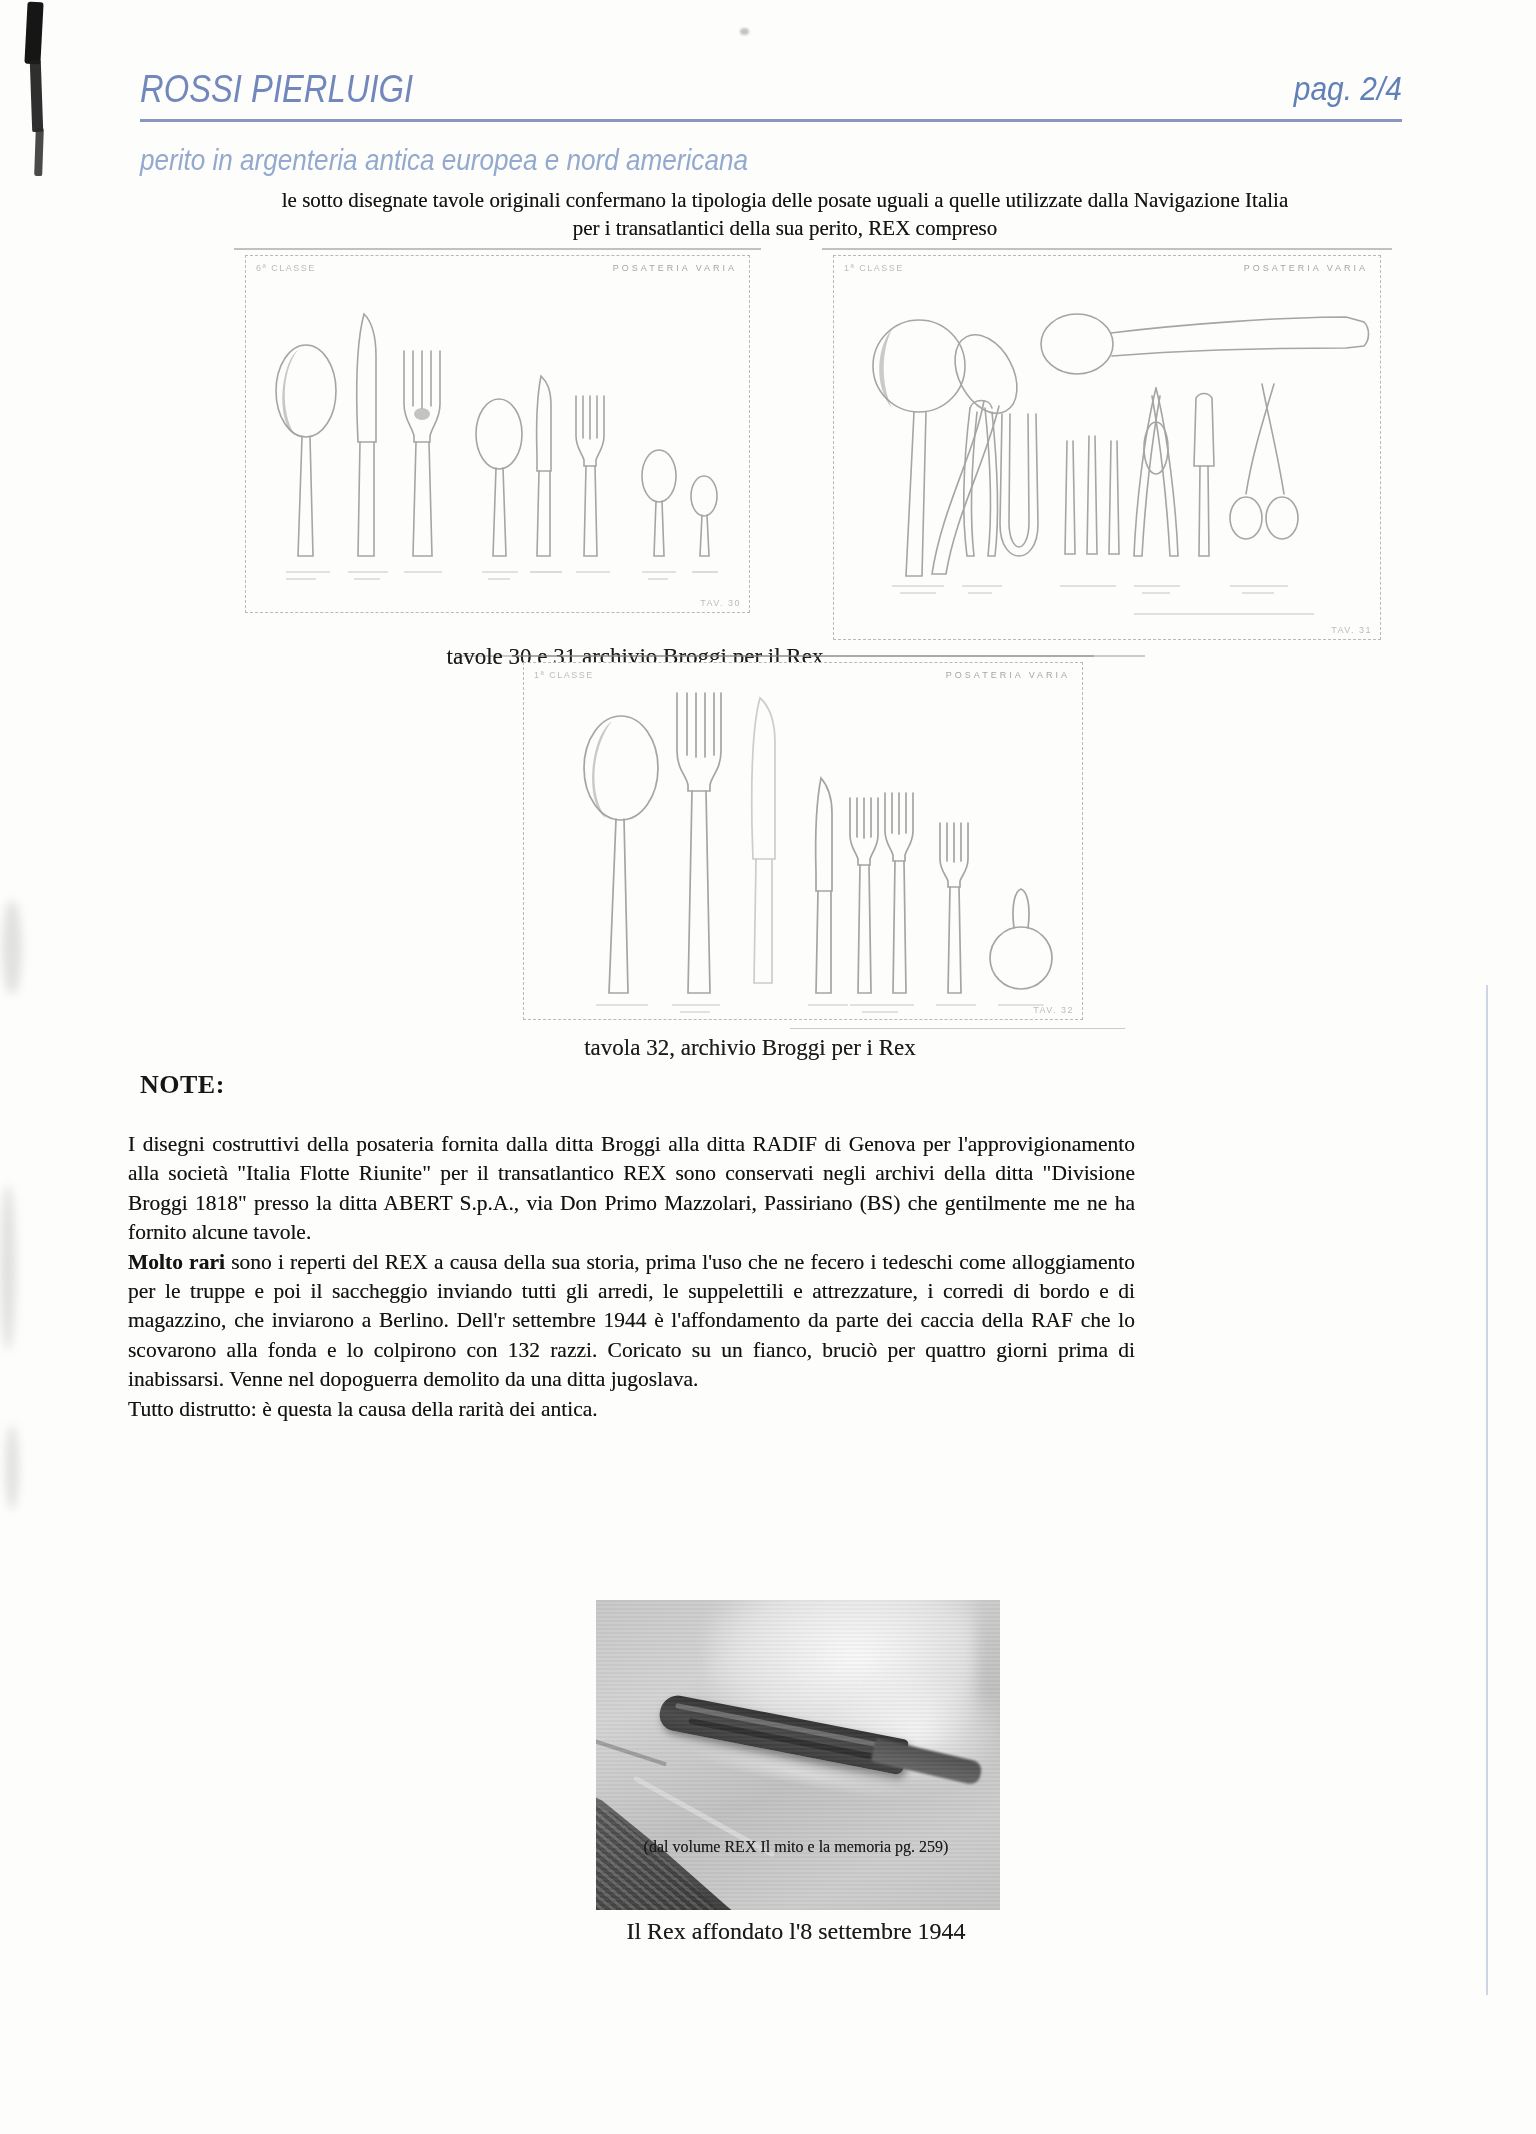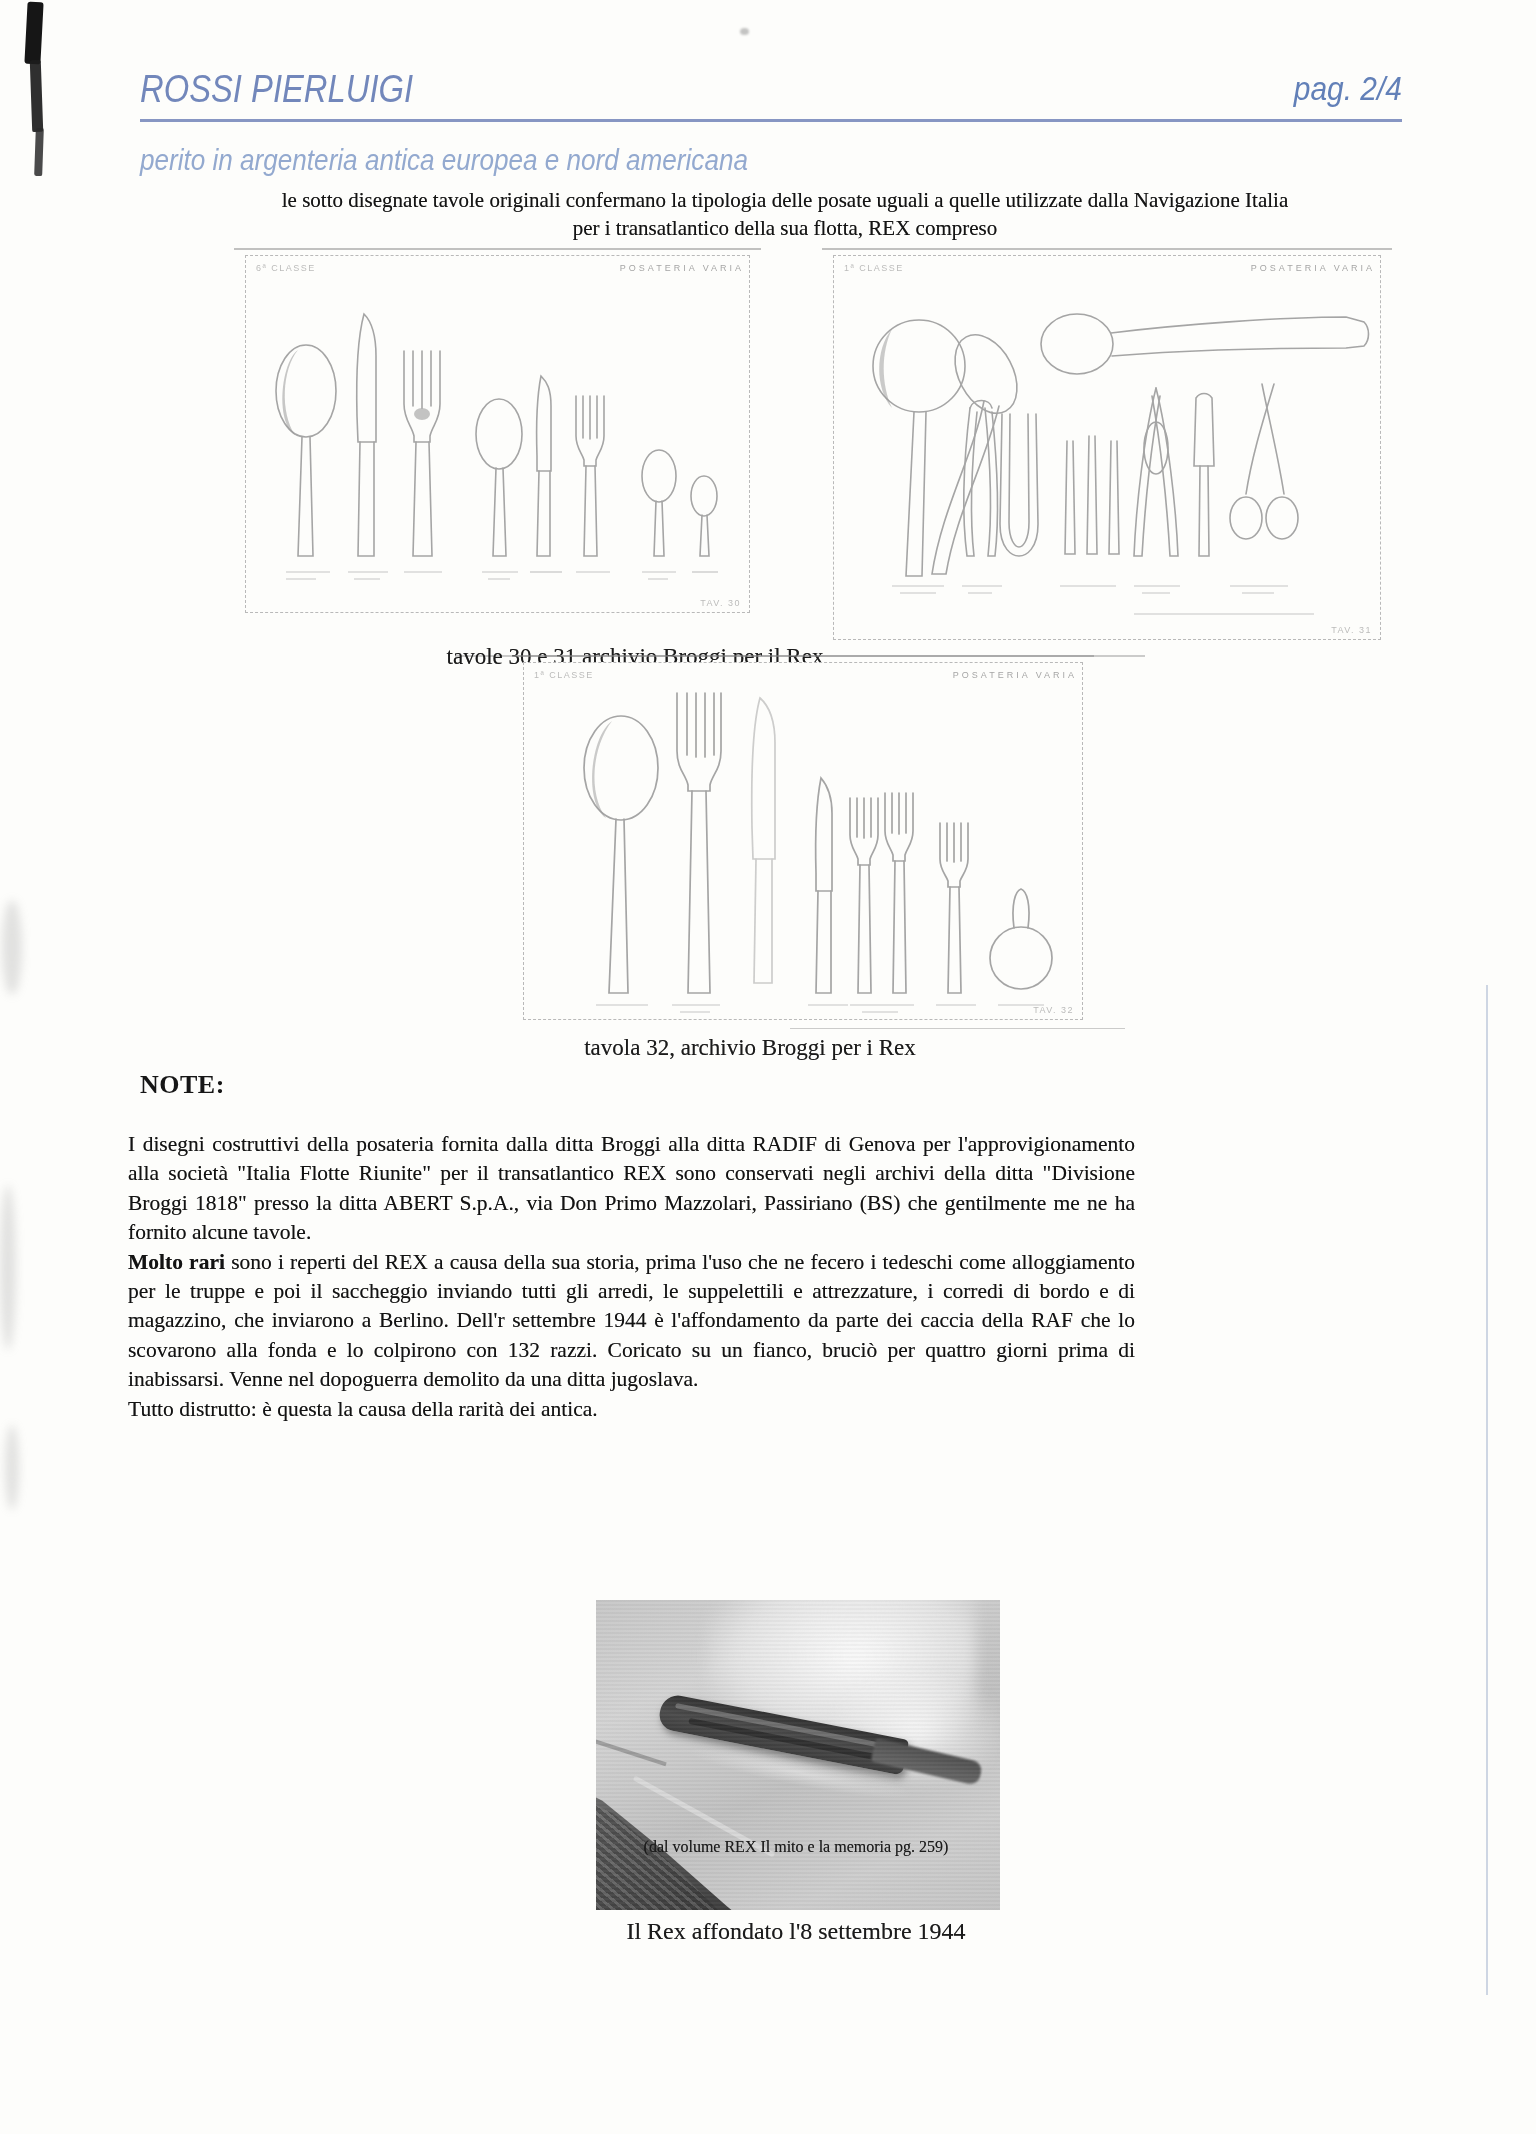--- a/index.html
+++ b/index.html
@@ -39,21 +39,21 @@
   
   .intro{position:absolute;left:130px;top:186px;width:1310px;text-align:center;font-size:21px;line-height:28px;color:#141414;text-shadow:0 0 .5px rgba(20,20,20,.55);}
   
   .tavola{position:absolute;border:1px dashed #b9b9b9;background:#fdfdfb;}
   .tavola::before{content:"";position:absolute;left:-12px;right:-12px;top:-8px;height:2px;background:#8f8f8f;opacity:.55;}
   .t30{left:245px;top:255px;width:505px;height:358px;}
   .t31{left:833px;top:255px;width:548px;height:385px;}
   .t32{left:523px;top:662px;width:560px;height:358px;}
   .frame-label{position:absolute;font-family:"Liberation Sans", sans-serif;font-size:9px;color:#8f8f8f;letter-spacing:3px;white-space:nowrap;}
   .lbl-class{left:10px;top:7px;opacity:.6;letter-spacing:1.5px;}
-  .lbl-head{right:5px;top:7px;opacity:.8;}
+  .lbl-head{right:12px;top:7px;opacity:.8;}
   .lbl-tav{right:8px;bottom:4px;opacity:.6;letter-spacing:1.5px;}
   .tavola svg{position:absolute;left:0;top:0;}
   
   .caption{position:absolute;text-align:center;font-size:23px;color:#1b1b1b;text-shadow:0 0 .5px rgba(20,20,20,.5);}
   .cap1{left:245px;top:620px;width:780px;margin-top:24px;}
   .cap2{left:395px;top:1035px;width:710px;}
   .cap3{left:446px;top:1918px;width:700px;font-size:24px;}
   .cap4{left:446px;top:1838px;width:700px;font-size:16px;}
   
   .note-h{position:absolute;left:140px;top:1070px;font-size:26px;font-weight:bold;letter-spacing:.5px;}
@@ -99,21 +99,21 @@
   <div class="art scan-line2" data-name="scan-line"></div>
 
   <div class="header-row" data-name="letterhead">
     <span class="brand" data-name="page-title">ROSSI PIERLUIGI</span>
     <span class="pagenum" data-name="page-number">pag. 2/4</span>
   </div>
   <div class="subtitle" data-name="letterhead-subtitle">perito in argenteria antica europea e nord americana</div>
 
   <div class="intro" data-name="intro-text">
     <div data-name="intro-line-1">le sotto disegnate tavole originali confermano la tipologia delle posate uguali a quelle utilizzate dalla Navigazione Italia</div>
-    <div data-name="intro-line-2">per i transatlantico della sua flotta, REX compreso</div>
+    <div data-name="intro-line-2">per i transatlantici della sua perito, REX compreso</div>
   </div>
 
   <figure class="tavola t30" style="margin:0" data-name="figure-tavola-30">
     <span class="frame-label lbl-class" data-name="tavola-30-class-label">6ª CLASSE</span>
     <span class="frame-label lbl-head" data-name="tavola-30-header-label">POSATERIA  VARIA</span>
     <span class="frame-label lbl-tav" data-name="tavola-30-tav-label">TAV. 30</span>
     <svg width="505" height="358" viewBox="0 0 505 358" data-name="cutlery-drawing-tavola-30">
       <g stroke="#9b9b9b" stroke-width="1.6" fill="none" stroke-linecap="round" opacity="0.9">
         <ellipse cx="60" cy="135" rx="30" ry="46"></ellipse>
         <path d="M52,94 C35,106 29,166 49,179 C34,157 36,113 52,94 Z" fill="#8e8e8e" stroke="none" opacity="0.55"></path>

